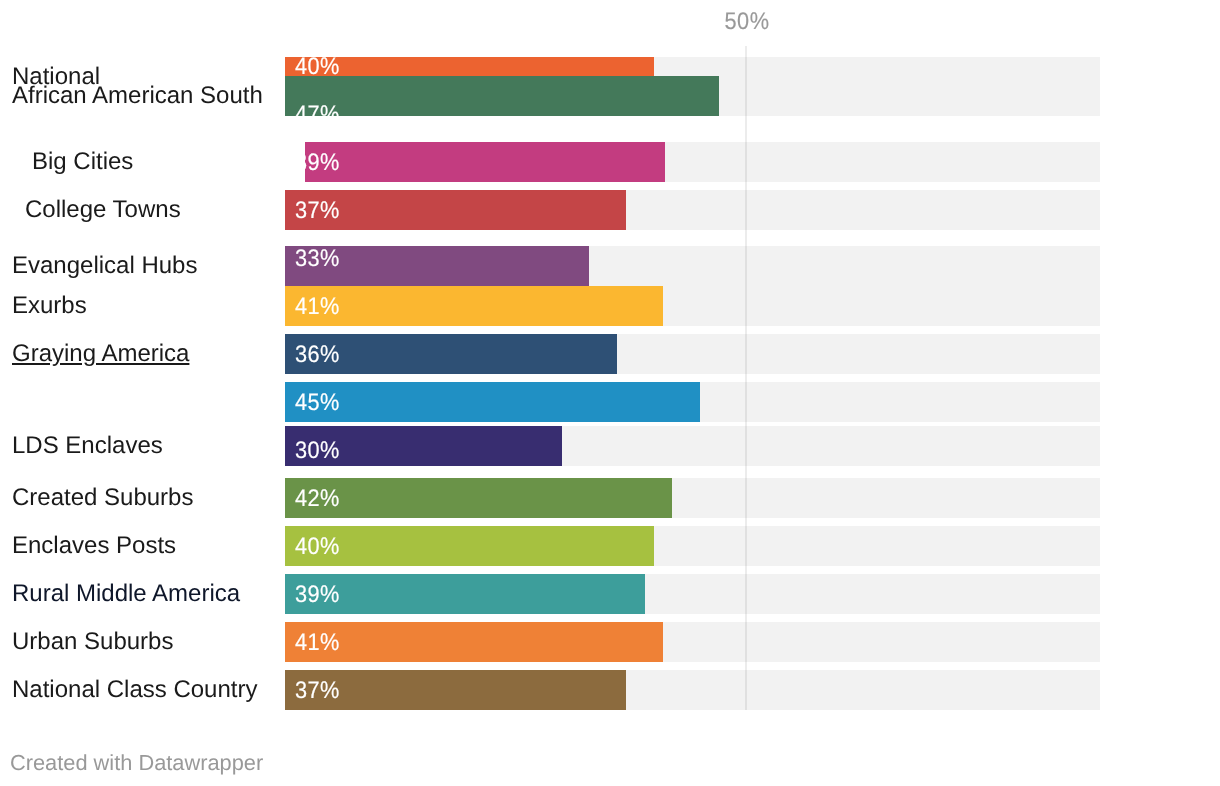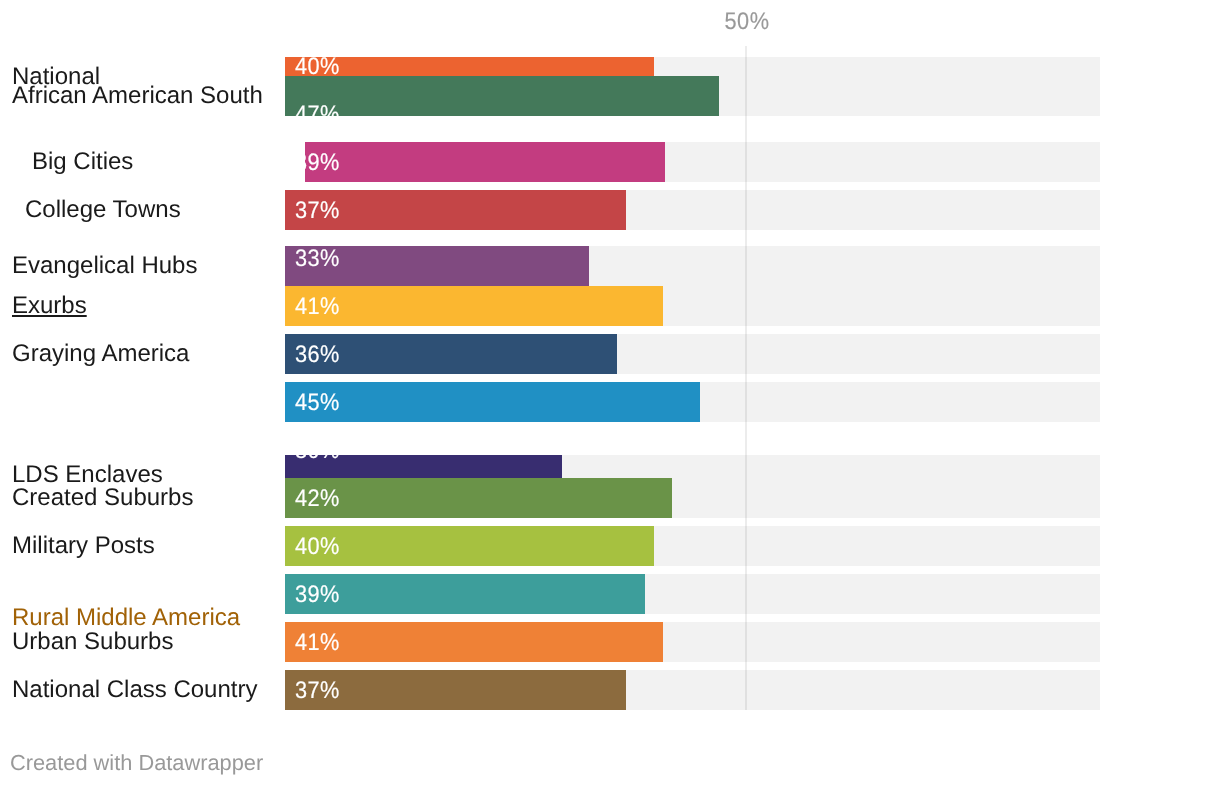--- a/index.html
+++ b/index.html
@@ -60,50 +60,50 @@
     <div class="row-label" style="color: rgb(26, 26, 26); margin-left: 13px;">College Towns</div>
     <div class="track" style="background: rgb(242, 242, 242);"></div>
     <div class="bar" style="width: 341.69px; background: rgb(196, 69, 71);"></div>
   </div>
   <div class="row" style="top:246px;">
     <div class="row-label" style="color: rgb(26, 26, 26);">Evangelical Hubs</div>
     <div class="track" style="background: rgb(242, 242, 242);"></div>
     <div class="bar" style="width: 304.75px; background: rgb(128, 74, 128);"></div>
   </div>
   <div class="row" style="top:285.8px;">
-    <div class="row-label" style="color: rgb(26, 26, 26); text-decoration: underline;">Exurbs</div>
+    <div class="row-label" style="color: rgb(26, 26, 26);">Exurbs</div>
     <div class="track" style="background: rgb(242, 242, 242);"></div>
     <div class="bar" style="width: 378.63px; background: rgb(251, 183, 48);"></div>
   </div>
   <div class="row" style="top:333.8px;">
-    <div class="row-label" style="color: rgb(26, 26, 26);">Graying America</div>
+    <div class="row-label" style="color: rgb(26, 26, 26); text-decoration: underline;">Graying America</div>
     <div class="track" style="background: rgb(242, 242, 242);"></div>
     <div class="bar" style="width: 332.46px; background: rgb(46, 80, 117);"></div>
   </div>
   <div class="row" style="top:381.8px;">
     <div class="track" style="background: rgb(242, 242, 242);"></div>
     <div class="bar" style="width: 415.57px; background: rgb(32, 144, 196);"></div>
   </div>
-  <div class="row" style="top:455px;">
+  <div class="row" style="top:426px;">
     <div class="row-label" style="color: rgb(26, 26, 26);">LDS Enclaves</div>
     <div class="track" style="background: rgb(242, 242, 242);"></div>
     <div class="bar" style="width: 277.05px; background: rgb(56, 45, 112);"></div>
   </div>
   <div class="row" style="top:477.8px;">
     <div class="row-label" style="color: rgb(26, 26, 26);">Created Suburbs</div>
     <div class="track" style="background: rgb(242, 242, 242);"></div>
     <div class="bar" style="width: 387.87px; background: rgb(106, 147, 72);"></div>
   </div>
   <div class="row" style="top:525.8px;">
-    <div class="row-label" style="color: rgb(26, 26, 26);">Military Posts</div>
+    <div class="row-label" style="color: rgb(26, 26, 26);">Enclaves Posts</div>
     <div class="track" style="background: rgb(242, 242, 242);"></div>
     <div class="bar" style="width: 369.4px; background: rgb(166, 193, 64);"></div>
   </div>
   <div class="row" style="top:573.8px;">
-    <div class="row-label" style="color: #a16207; margin-top: 24px;">Rural Middle America</div>
+    <div class="row-label" style="color: #0f172a;">Rural Middle America</div>
     <div class="track" style="background: rgb(242, 242, 242);"></div>
     <div class="bar" style="width: 360.16px; background: rgb(61, 158, 155);"></div>
   </div>
   <div class="row" style="top:621.8px;">
     <div class="row-label" style="color: rgb(26, 26, 26);">Urban Suburbs</div>
     <div class="track" style="background: rgb(242, 242, 242);"></div>
     <div class="bar" style="width: 378.63px; background: rgb(239, 129, 54);"></div>
   </div>
   <div class="row" style="top:669.8px;">
     <div class="row-label" style="color: rgb(26, 26, 26);">National Class Country</div>

